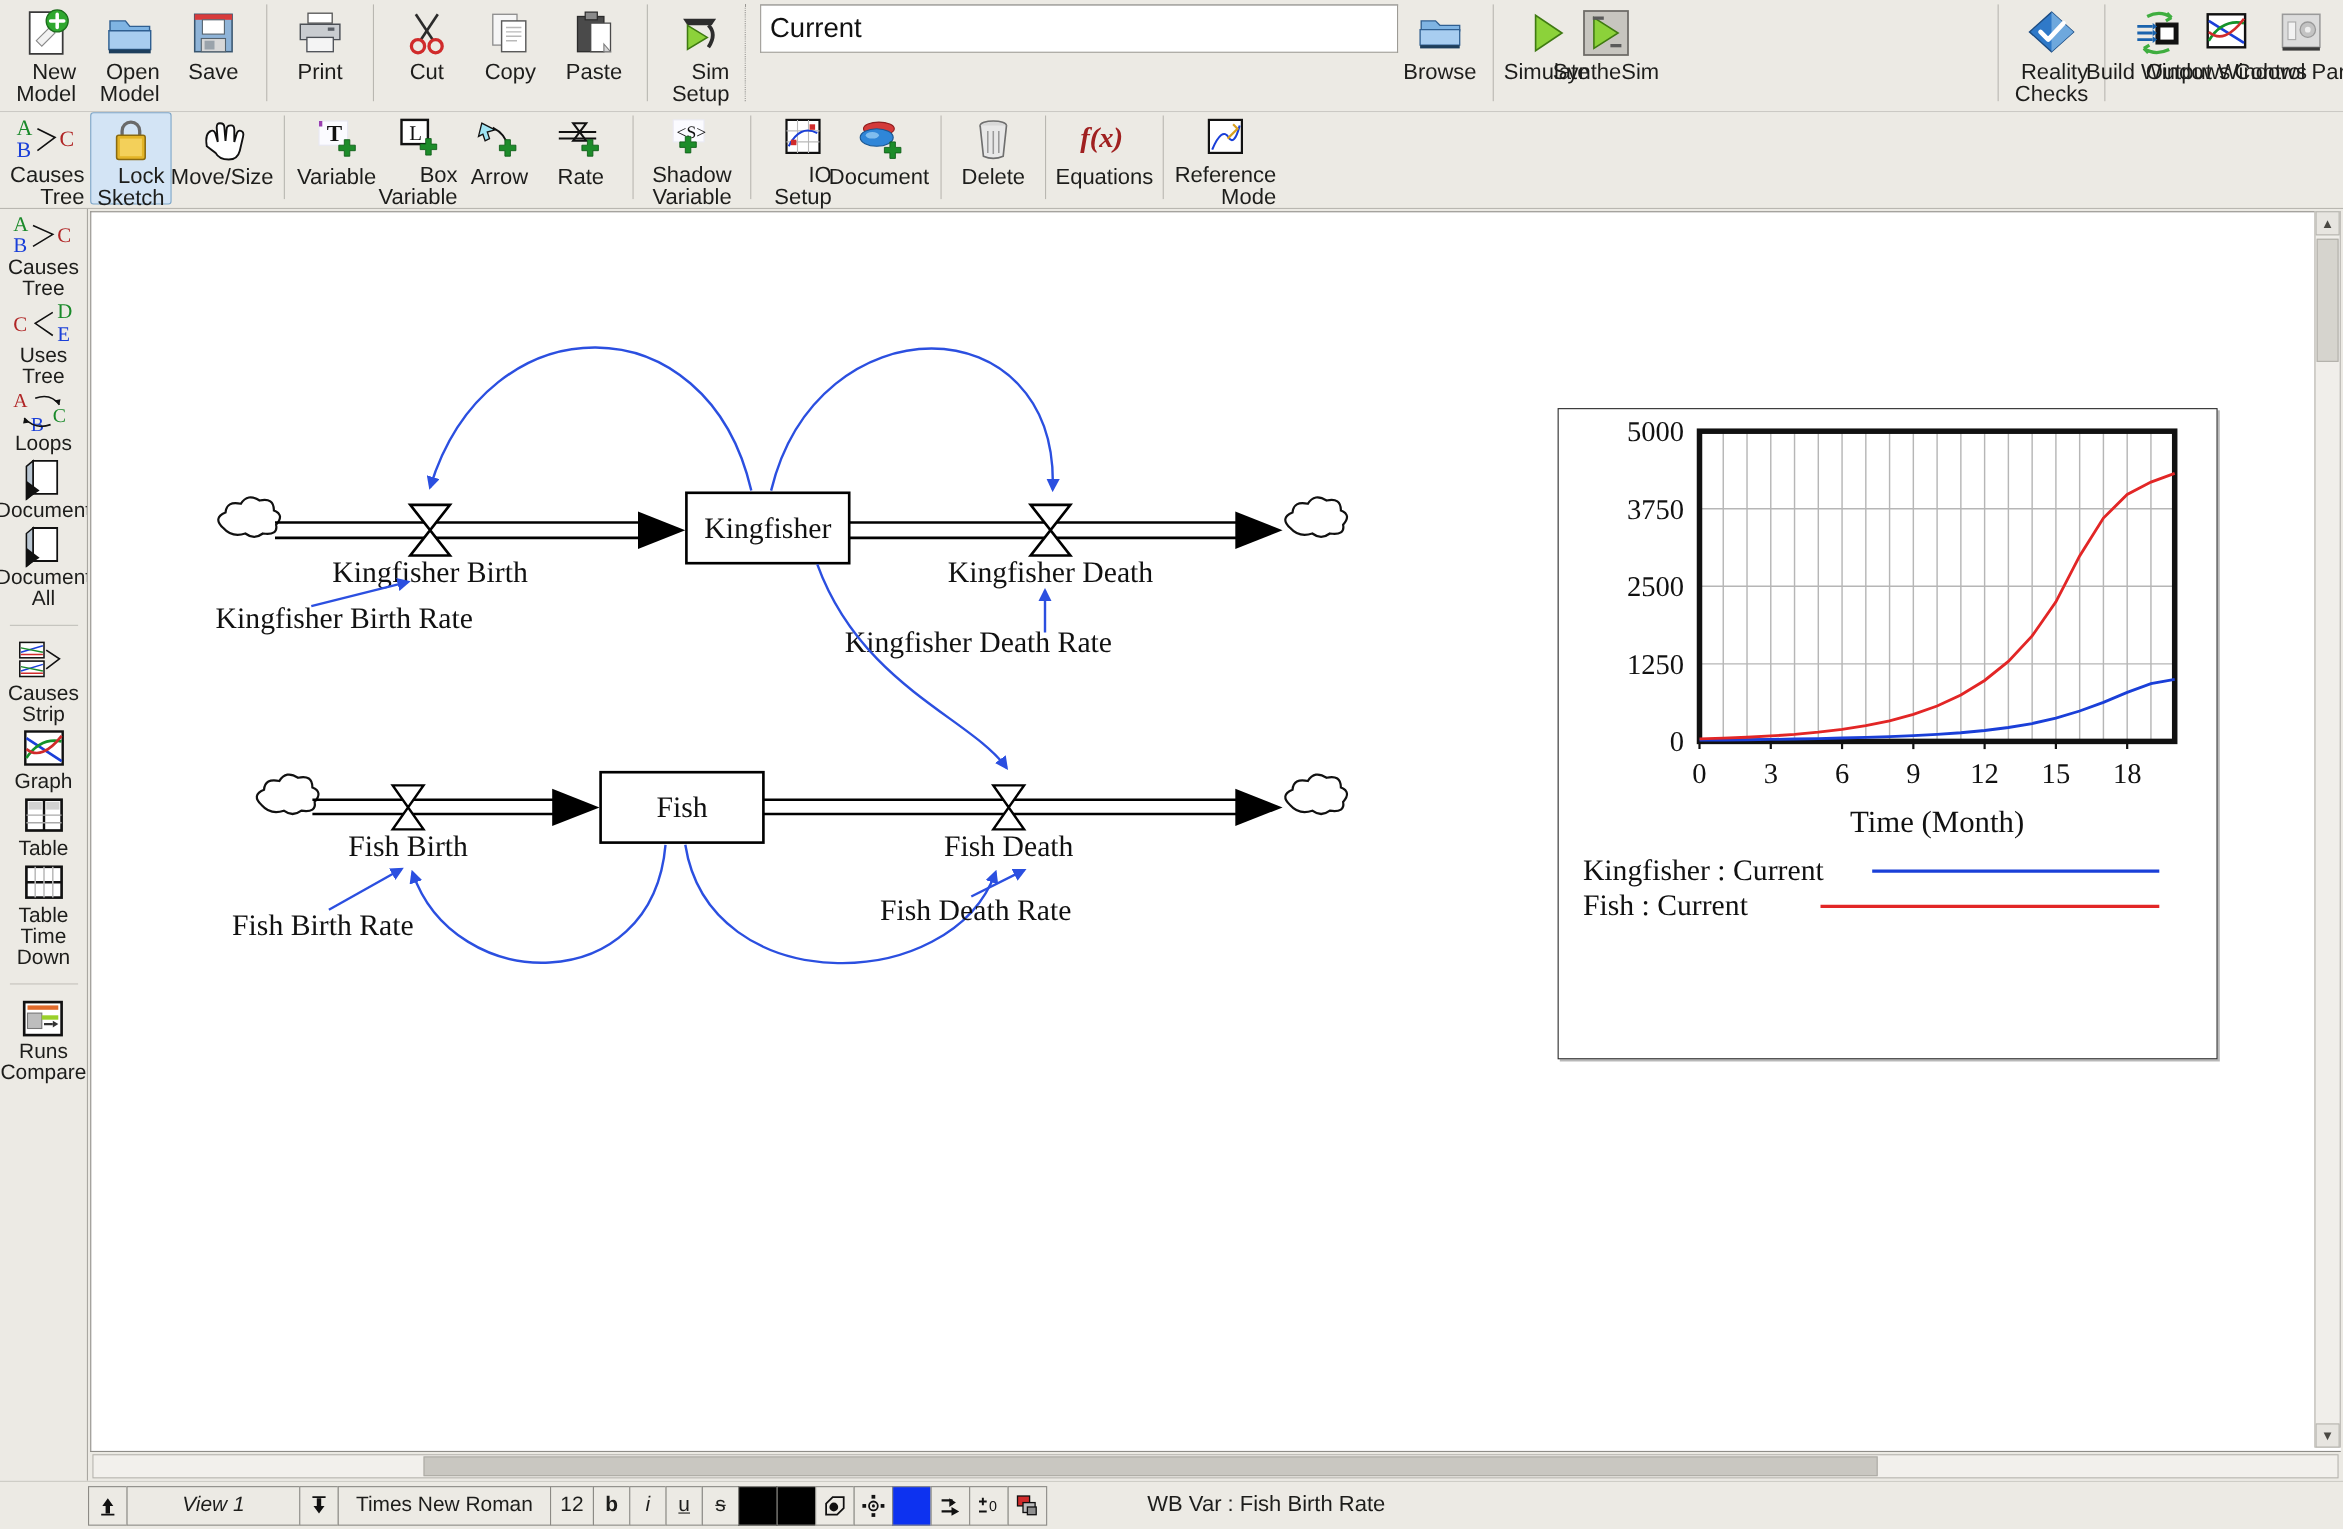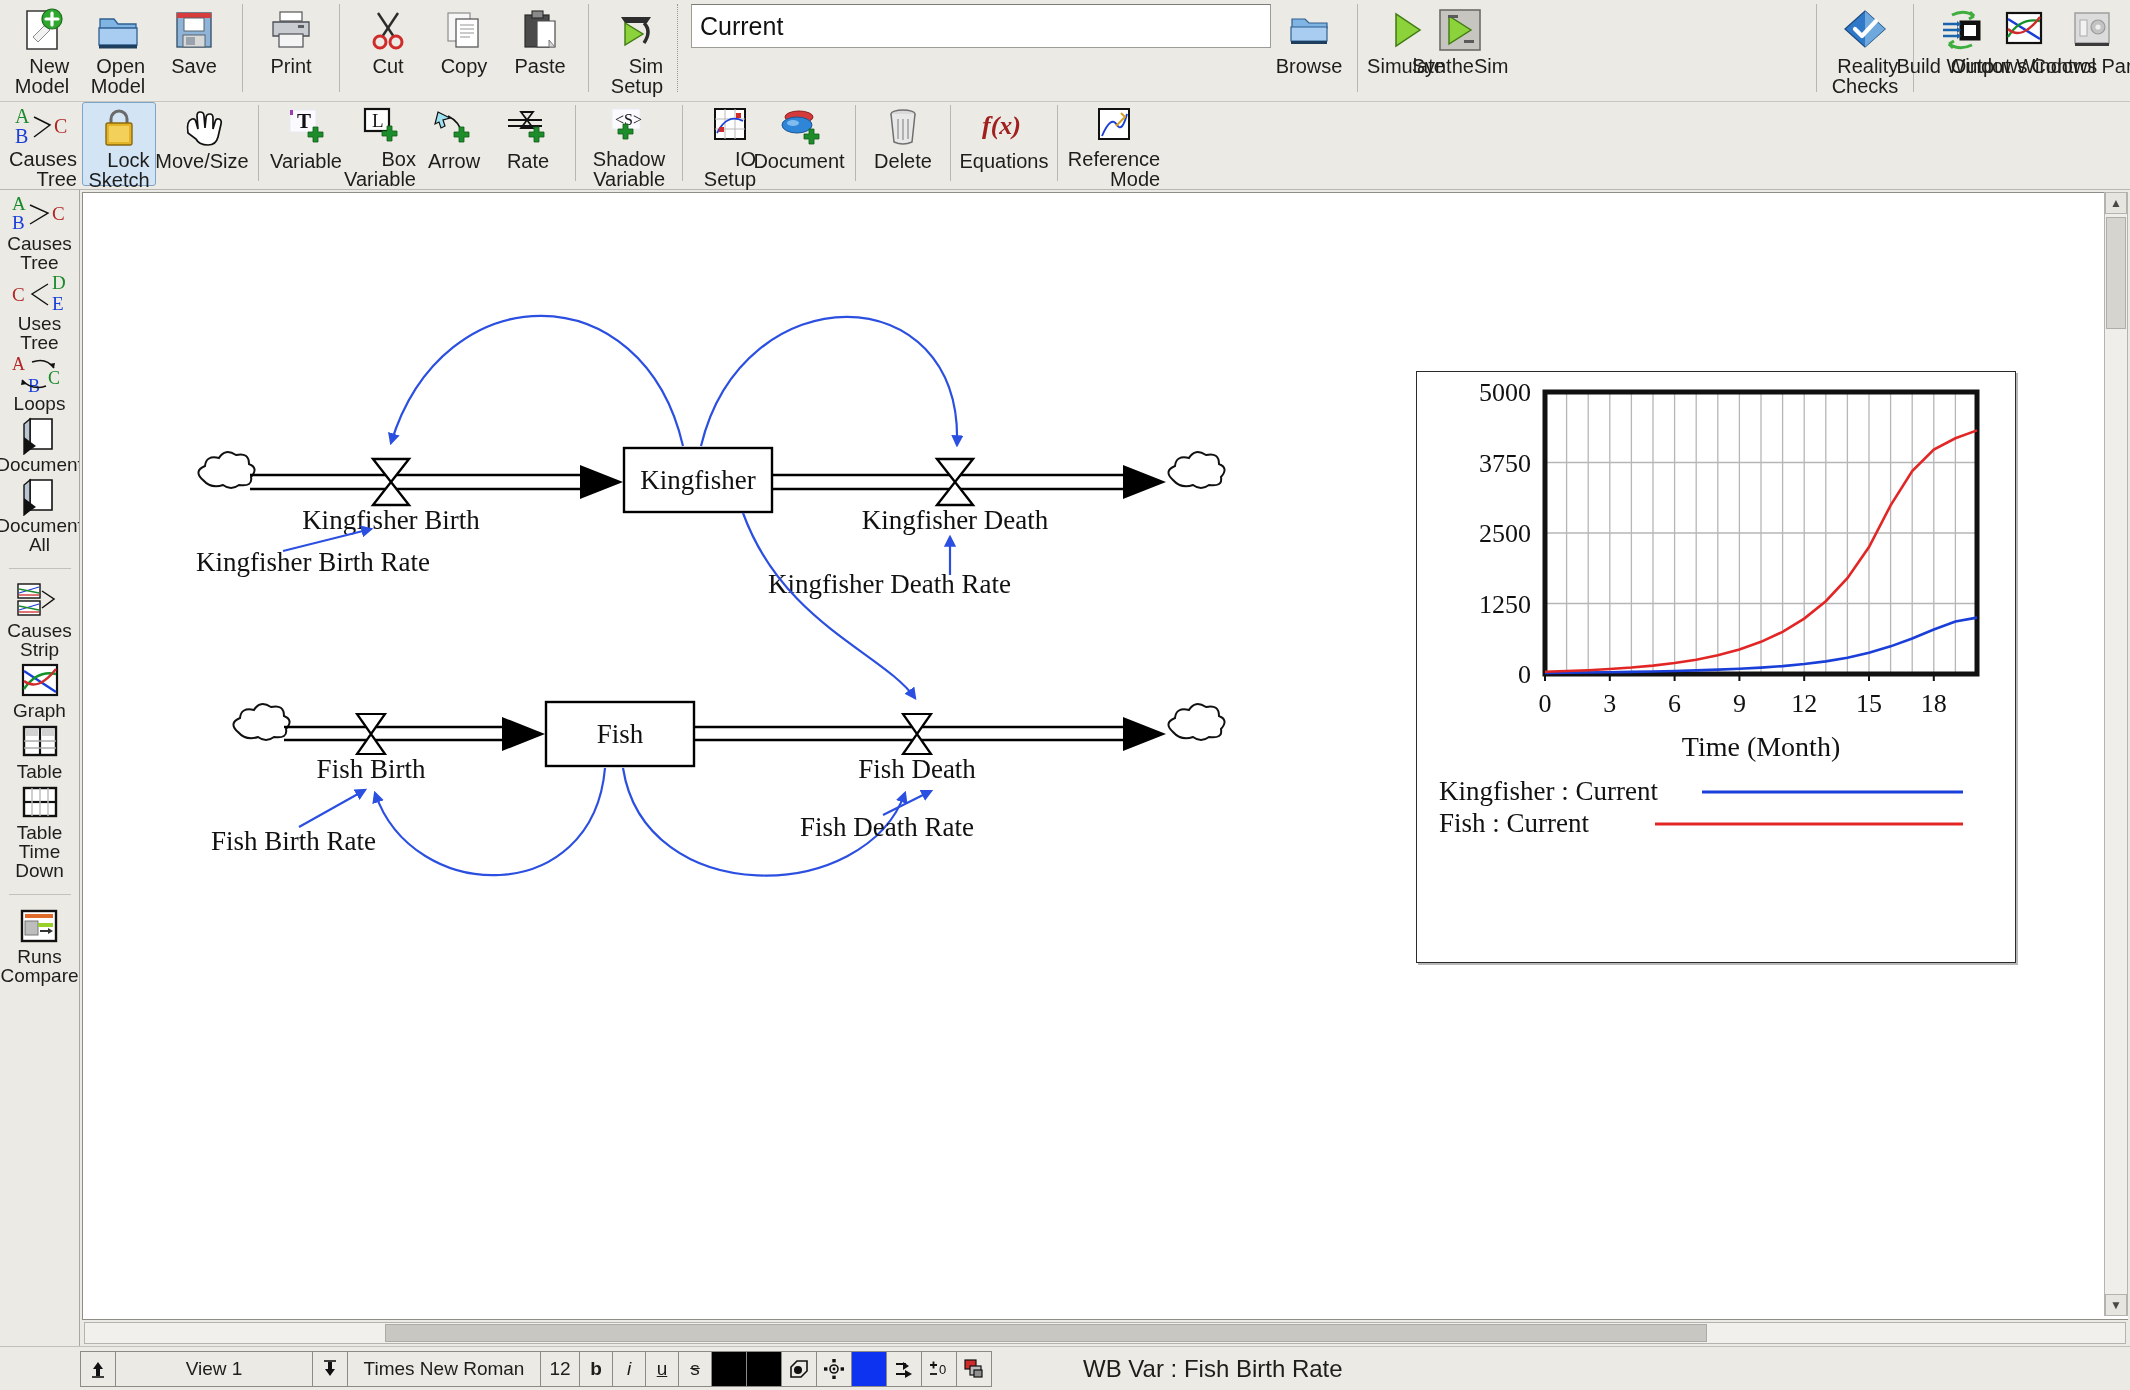--- a/index.html
+++ b/index.html
@@ -292,30 +292,30 @@
     background: #eceae4;
     display: flex;
     align-items: center;
     justify-content: center;
     box-sizing: border-box;
     margin-right: -1px;
     font-size: 19px;
     color: #1d1d1b;
     cursor: default;
   }
-  .sb-cell.view { width: 198px; }
+  .sb-cell.view { width: 158px; font-style: italic; }
   .sb-cell.fontname { width: 194px; }
   .sb-cell.sq { width: 34px; }
   .sb-cell.fontsize { width: 40px; }
   .sb-cell.icon { width: 36px; }
   .sb-cell.swatch-black { background: #000; width: 36px; }
   .sb-cell.swatch-blue { background: #0d32f0; width: 36px; }
   .sb-wbvar {
     margin-left: 92px;
-    font-size: 24px;
+    font-size: 20px;
     color: #1d1d1b;
   }
   .italic { font-style: italic; }
   .bold { font-weight: bold; }
   .under { text-decoration: underline; }
   .strike { text-decoration: line-through; }
 
   
   svg { shape-rendering: geometricPrecision; }
 </style>

